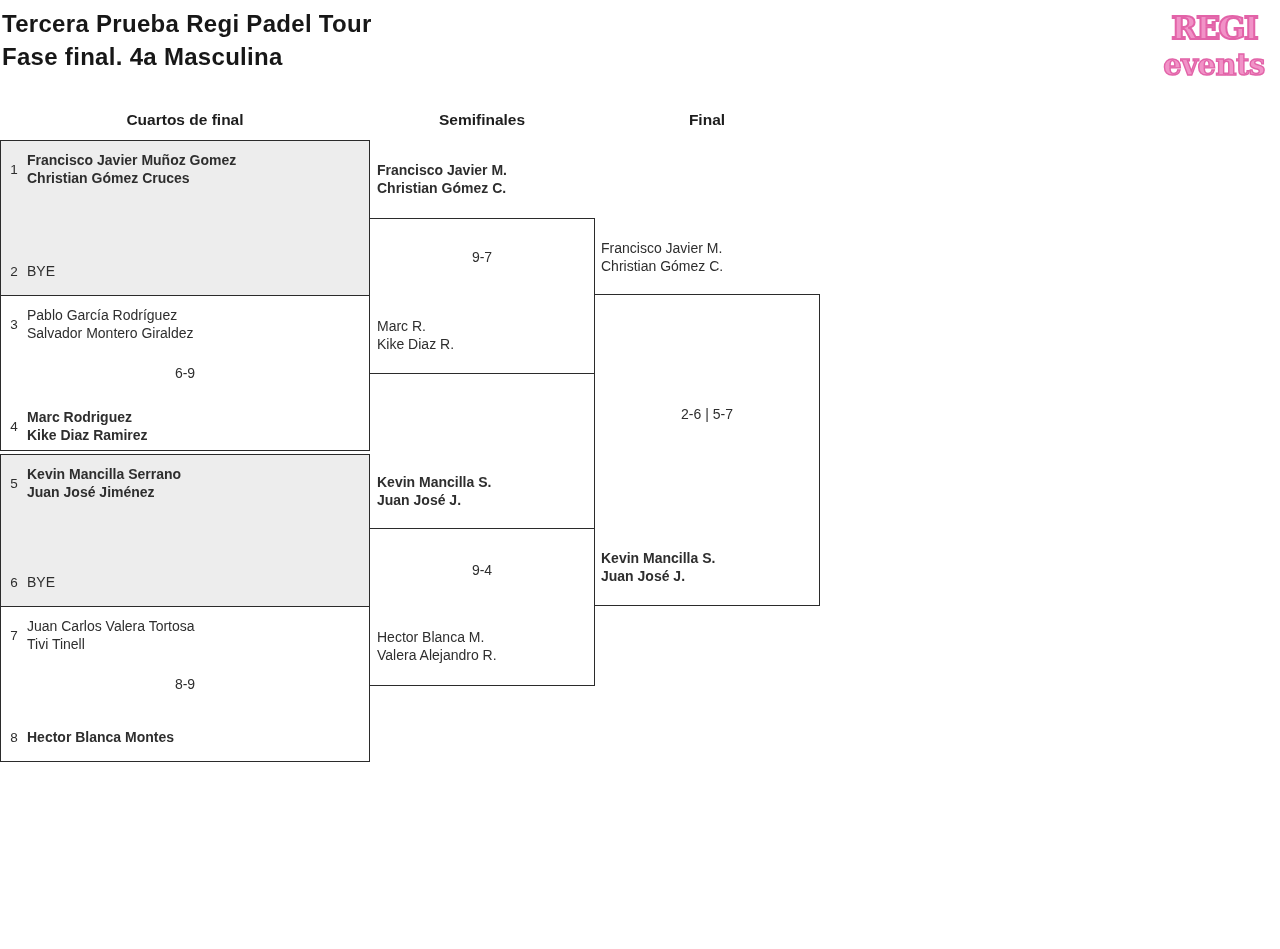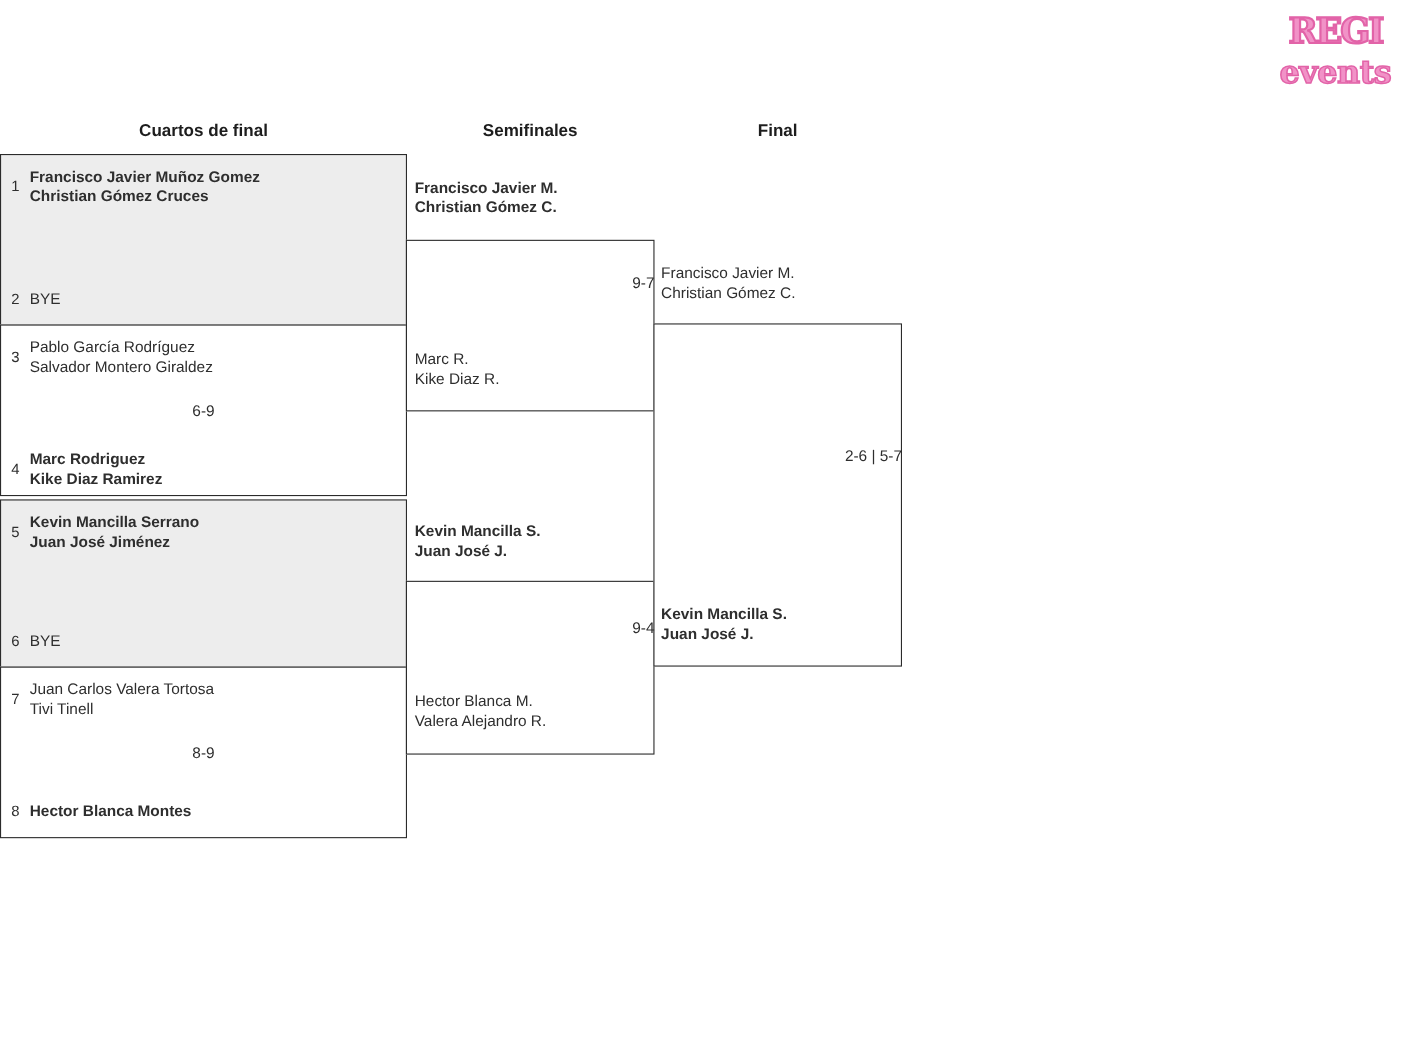--- a/index.html
+++ b/index.html
@@ -73,31 +73,35 @@
     position: absolute; font-size: 14px; line-height: 18px; white-space: nowrap;
   }
   #sf1-top { left: 377px; top: 161px; }
   #sf1-bot { left: 377px; top: 317px; }
   #sf2-top { left: 377px; top: 473px; }
   #sf2-bot { left: 377px; top: 628px; }
   #fin-top { left: 601px; top: 239px; }
   #fin-bot { left: 601px; top: 549px; }
   
   .fscore {
-    position: absolute; text-align: right; font-size: 14px; line-height: 18px;
+    position: absolute; text-align: center; font-size: 14px; line-height: 18px;
   }
   #sf1-score { left: 369px; width: 226px; top: 248px; }
   #sf2-score { left: 369px; width: 226px; top: 561px; }
   #fin-score { left: 594px; width: 226px; top: 405px; }
 </style>
 </head>
 <body>
 
 <div class="stage">
 
+  <div class="title">
+    <div>Tercera Prueba Regi Padel Tour</div>
+    <div>Fase final. 4a Masculina</div>
+  </div>
 
   <div class="logo">
     <div class="regi">REGI</div>
     <div class="events">events</div>
   </div>
 
   <div class="round-label" id="rh-qf">Cuartos de final</div>
   <div class="round-label" id="rh-sf">Semifinales</div>
   <div class="round-label" id="rh-f">Final</div>
 

